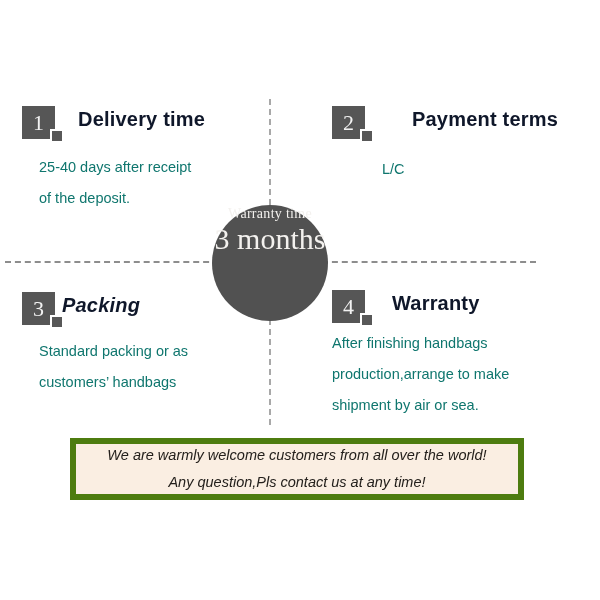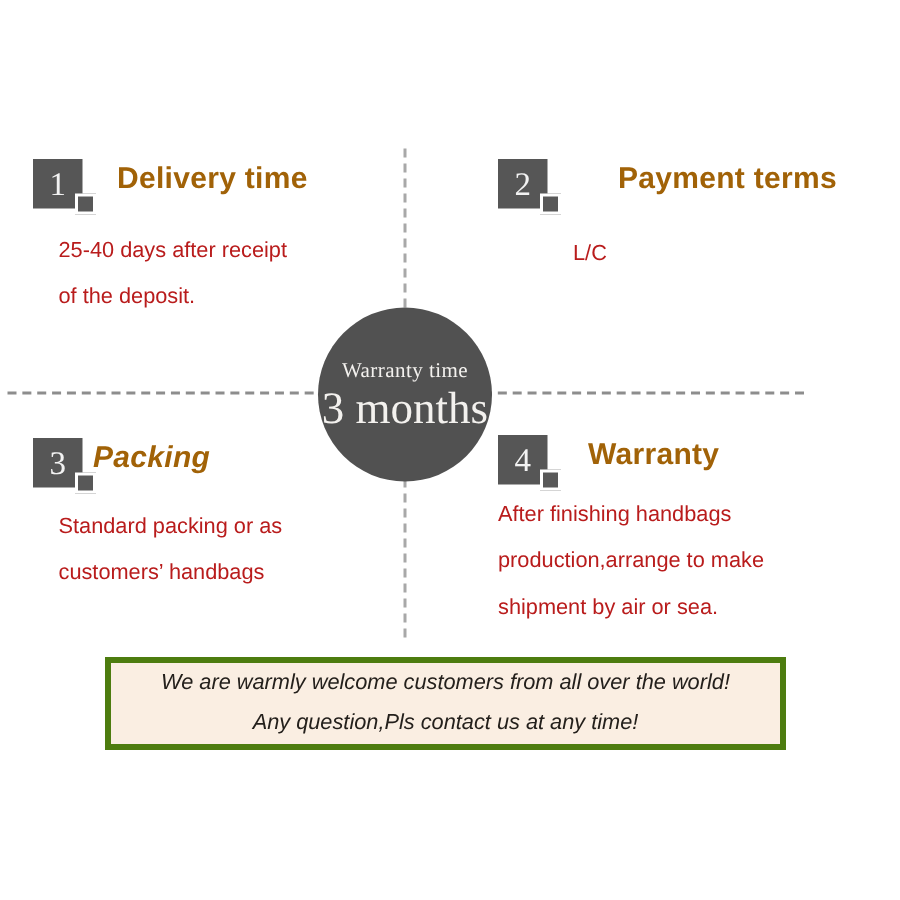--- a/index.html
+++ b/index.html
@@ -80,33 +80,33 @@
     border: 2px solid #ffffff;
     box-sizing: border-box;
   }
 
   .quad-title {
     position: absolute;
     top: 4px;
     font-size: 20px;
     font-weight: bold;
     letter-spacing: 0.2px;
-    color: #a16207;
+    color: #0f172a;
     white-space: nowrap;
   }
   .quad-1 .quad-title { left: 56px; }
   .quad-2 .quad-title { left: 60px; margin-left: 20px; }
   .quad-3 .quad-title { left: 40px; font-style: italic; }
   .quad-4 .quad-title { left: 60px; }
 
   .quad-body {
     margin-top: 8px;
     font-size: 14.5px;
     line-height: 31px;
-    color: #b91c1c;
+    color: #0f766e;
   }
   .quad-body .line {
     white-space: nowrap;
   }
 
   .quad-1 .quad-body { padding-left: 17px; }
   .quad-2 .quad-body { padding-left: 50px; margin-top: 10px; }
   .quad-3 .quad-body { padding-left: 17px; margin-top: 6px; }
   .quad-4 .quad-body { padding-left: 0px;  margin-top: 0; }
 
@@ -118,42 +118,41 @@
     width: 116px;
     height: 116px;
     border-radius: 50%;
     background: #515151;
     color: #f3f1ee;
     font-family: "Liberation Serif", serif;
     text-align: center;
     display: flex;
     flex-direction: column;
     align-items: center;
-    justify-content: center;
   }
   .center-label {
     font-size: 14px;
     line-height: 18px;
     letter-spacing: 0.3px;
   }
   .center-value {
     font-size: 30px;
     line-height: 30px;
     margin-top: 1px;
   }
 
   
   .banner {
     position: absolute;
     left: 70px;
     top: 438px;
     width: 454px;
     height: 62px;
     background: #faeee2;
-    border: 4px solid #4d7c0f;
+    border: 6px solid #4d7c0f;
     box-sizing: border-box;
     display: flex;
     flex-direction: column;
     align-items: center;
     justify-content: center;
   }
   .banner-line {
     font-style: italic;
     font-size: 14.5px;
     line-height: 27px;

